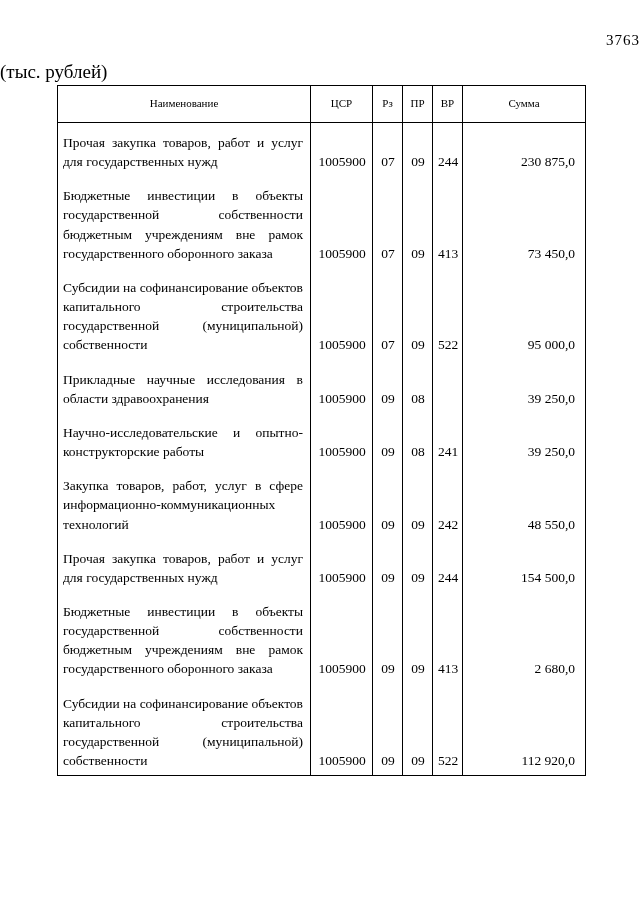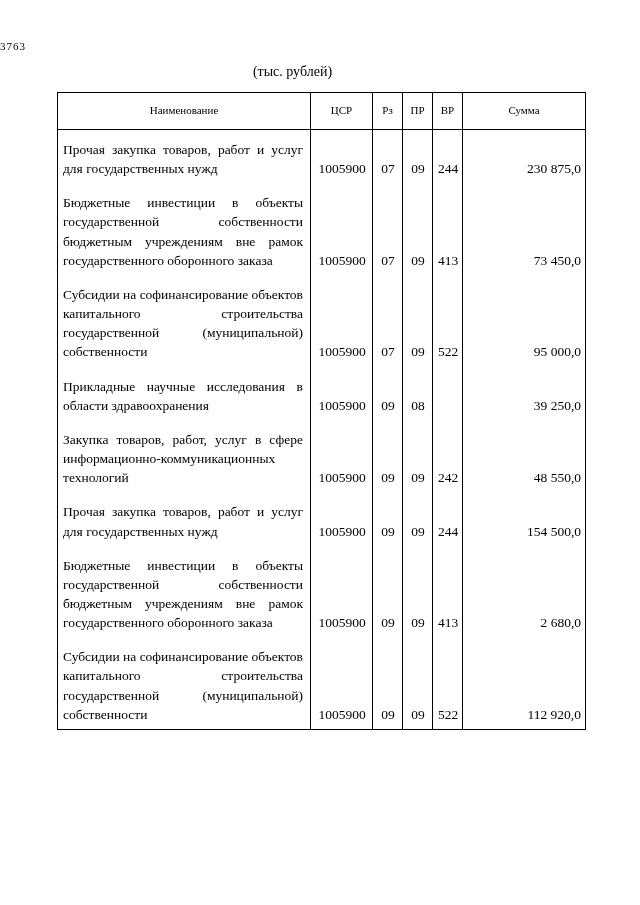--- a/index.html
+++ b/index.html
@@ -10,31 +10,31 @@
     color: #000000;
   }
   .page {
     position: relative;
     width: 640px;
     height: 905px;
     background: #ffffff;
     overflow: hidden;
   }
   .page-number {
-    padding-top: 40px;
-    text-align: left;
-    font-size: 11px;
+    padding-top: 32px;
+    text-align: right;
+    font-size: 15px;
     letter-spacing: 1px;
   }
   .units-note {
     width: 585px;
-    text-align: center;
-    font-size: 14px;
+    text-align: left;
+    font-size: 19px;
     margin-top: 12px;
-    margin-bottom: 12px;
+    margin-bottom: 2px;
   }
   table.budget {
     margin-left: 57px;
     width: 528px;
     border-collapse: collapse;
     table-layout: fixed;
     font-size: 13.5px;
     line-height: 1.42;
     border: 1px solid #000;
   }
@@ -64,21 +64,21 @@
     padding-left: 5px;
     padding-right: 7px;
   }
   td.code {
     text-align: center;
     padding-left: 2px;
     padding-right: 1px;
   }
   td.sum {
     text-align: right;
-    padding-right: 4px;
+    padding-right: 10px;
   }
 </style>
 </head>
 <body>
 
 <div class="page">
 
   <div class="page-number">3763</div>
 
   <div class="units-note">(тыс. рублей)</div>
@@ -130,20 +130,28 @@
   </tr>
         <tr>
     <td class="name">Прикладные научные исследования в области здравоохранения</td>
     <td class="code">1005900</td>
     <td class="code">09</td>
     <td class="code">08</td>
     <td class="code"></td>
     <td class="sum">39 250,0</td>
   </tr>
         <tr>
+    <td class="name">Научно-исследовательские и опытно-конструкторские работы</td>
+    <td class="code">1005900</td>
+    <td class="code">09</td>
+    <td class="code">08</td>
+    <td class="code">241</td>
+    <td class="sum">39 250,0</td>
+  </tr>
+        <tr>
     <td class="name">Закупка товаров, работ, услуг в сфере информационно-коммуникационных технологий</td>
     <td class="code">1005900</td>
     <td class="code">09</td>
     <td class="code">09</td>
     <td class="code">242</td>
     <td class="sum">48 550,0</td>
   </tr>
         <tr>
     <td class="name">Прочая закупка товаров, работ и услуг для государственных нужд</td>
     <td class="code">1005900</td>

